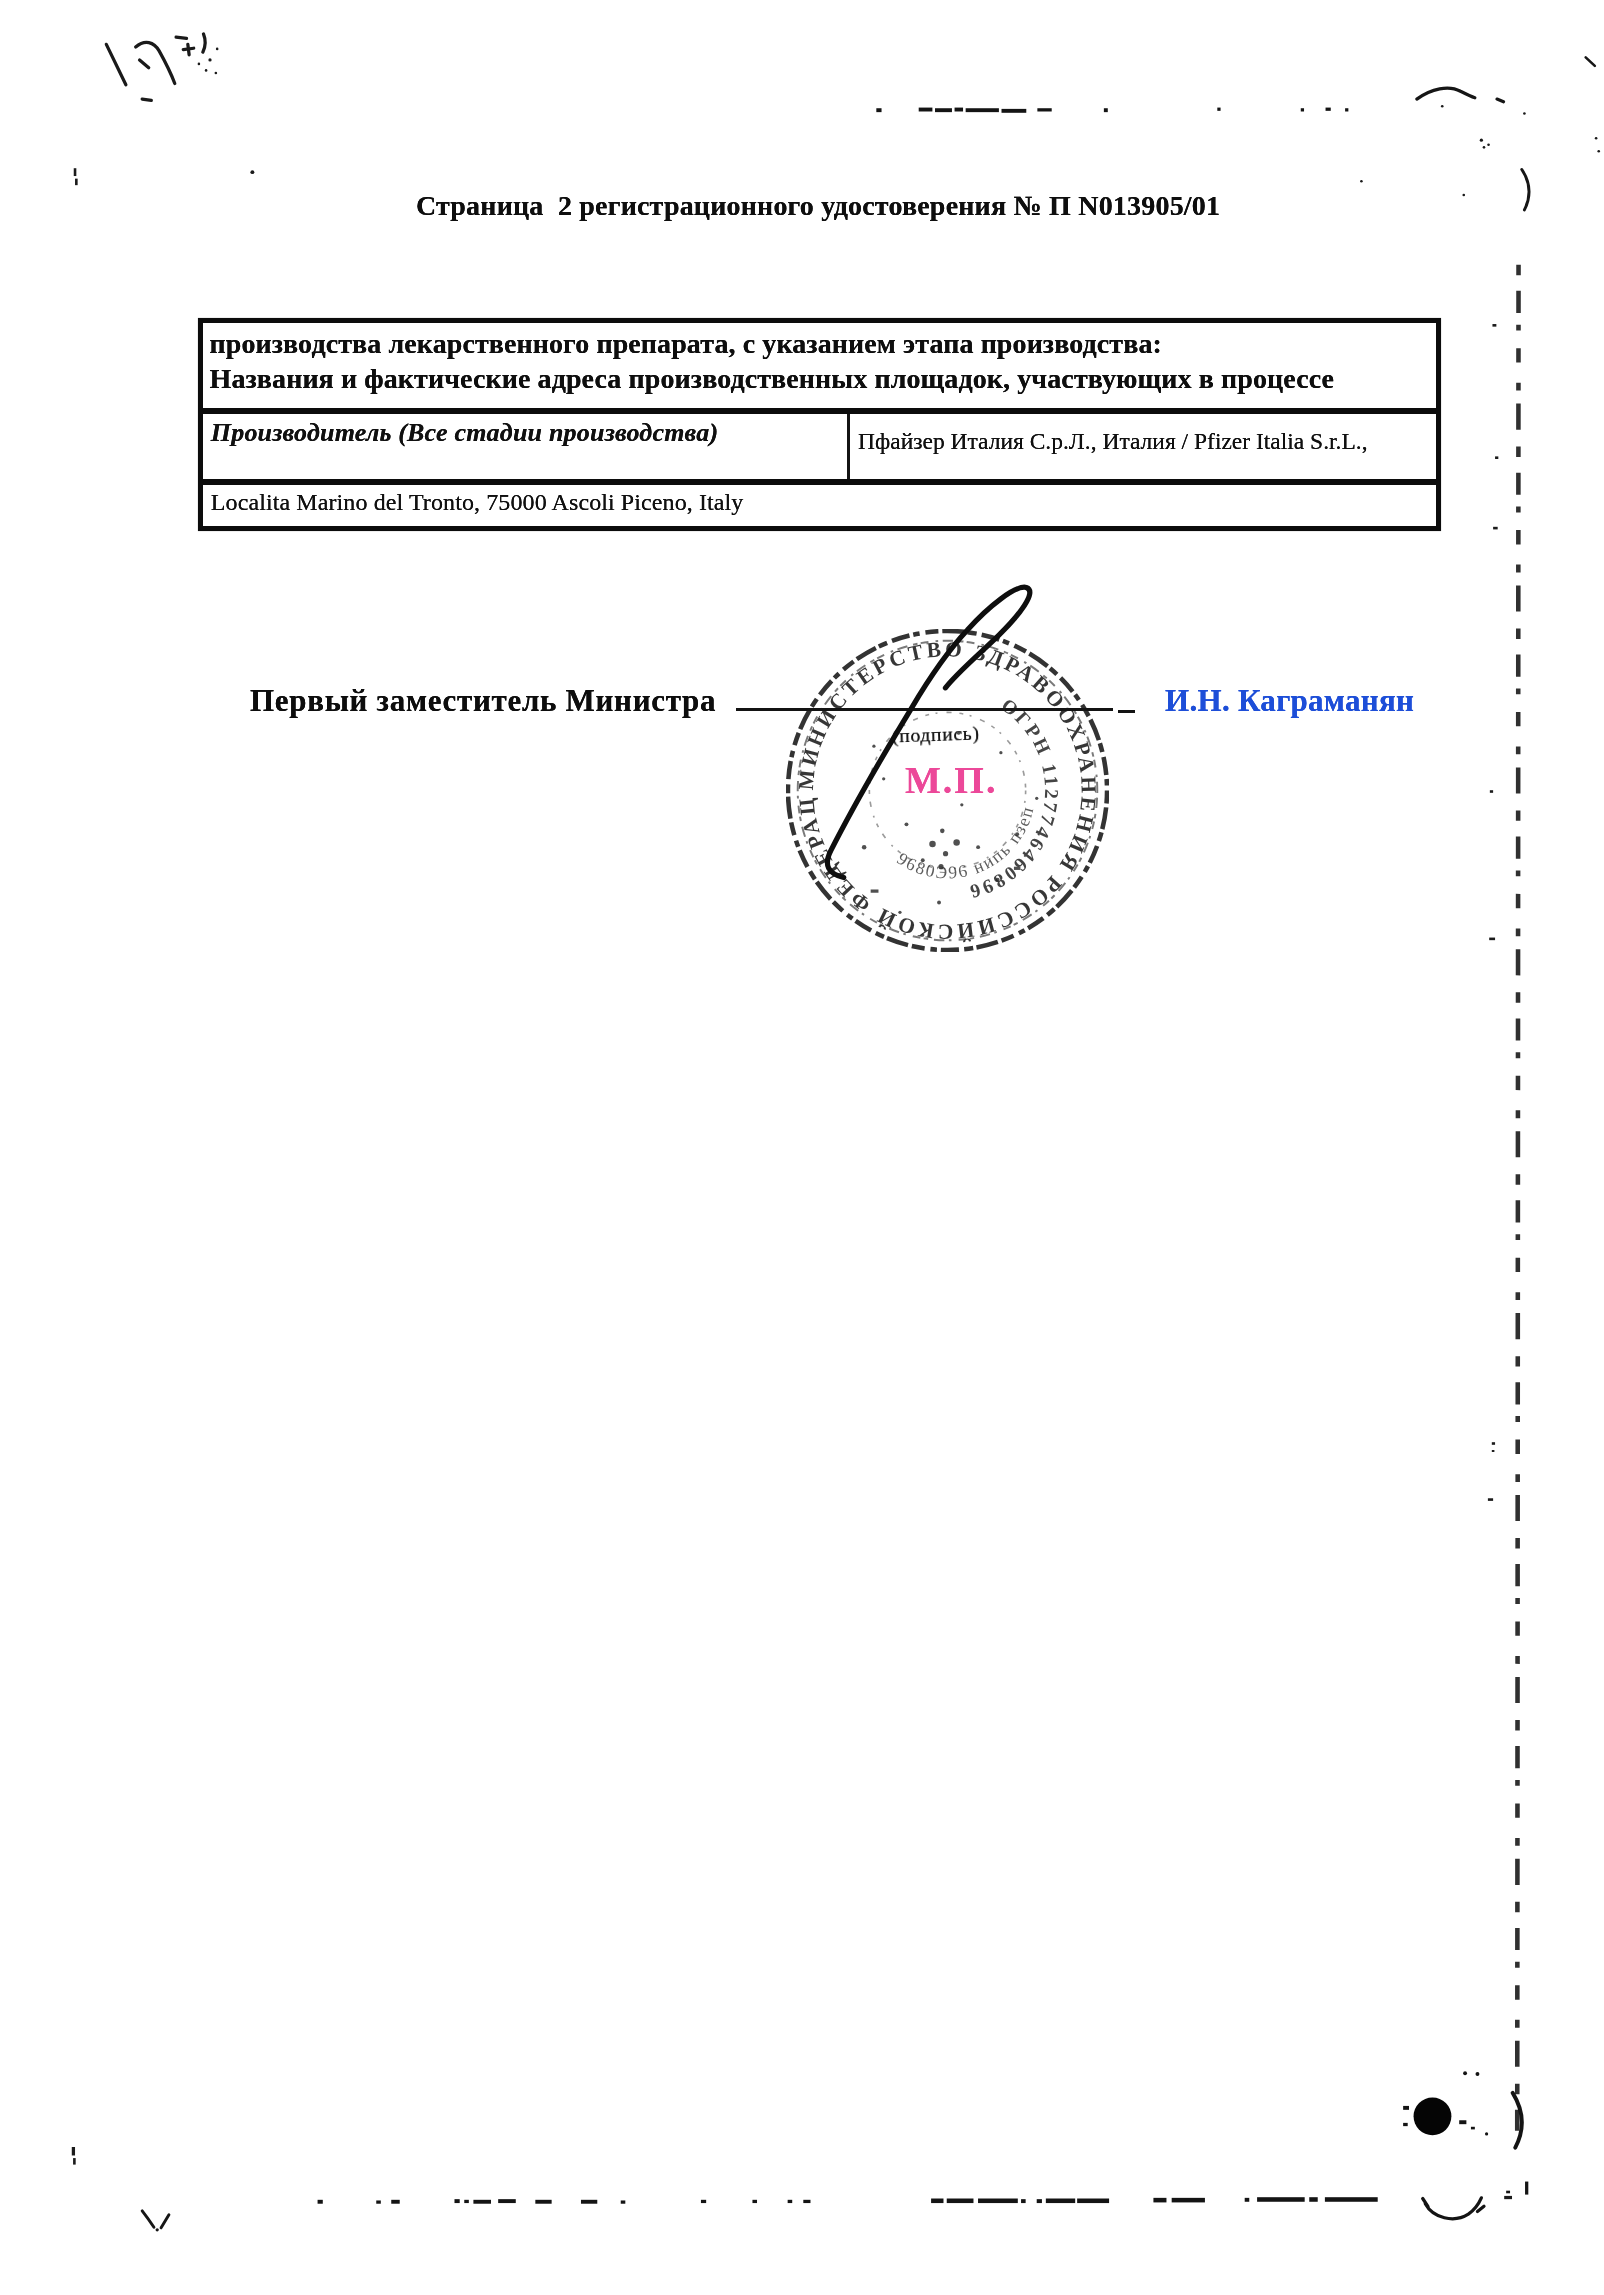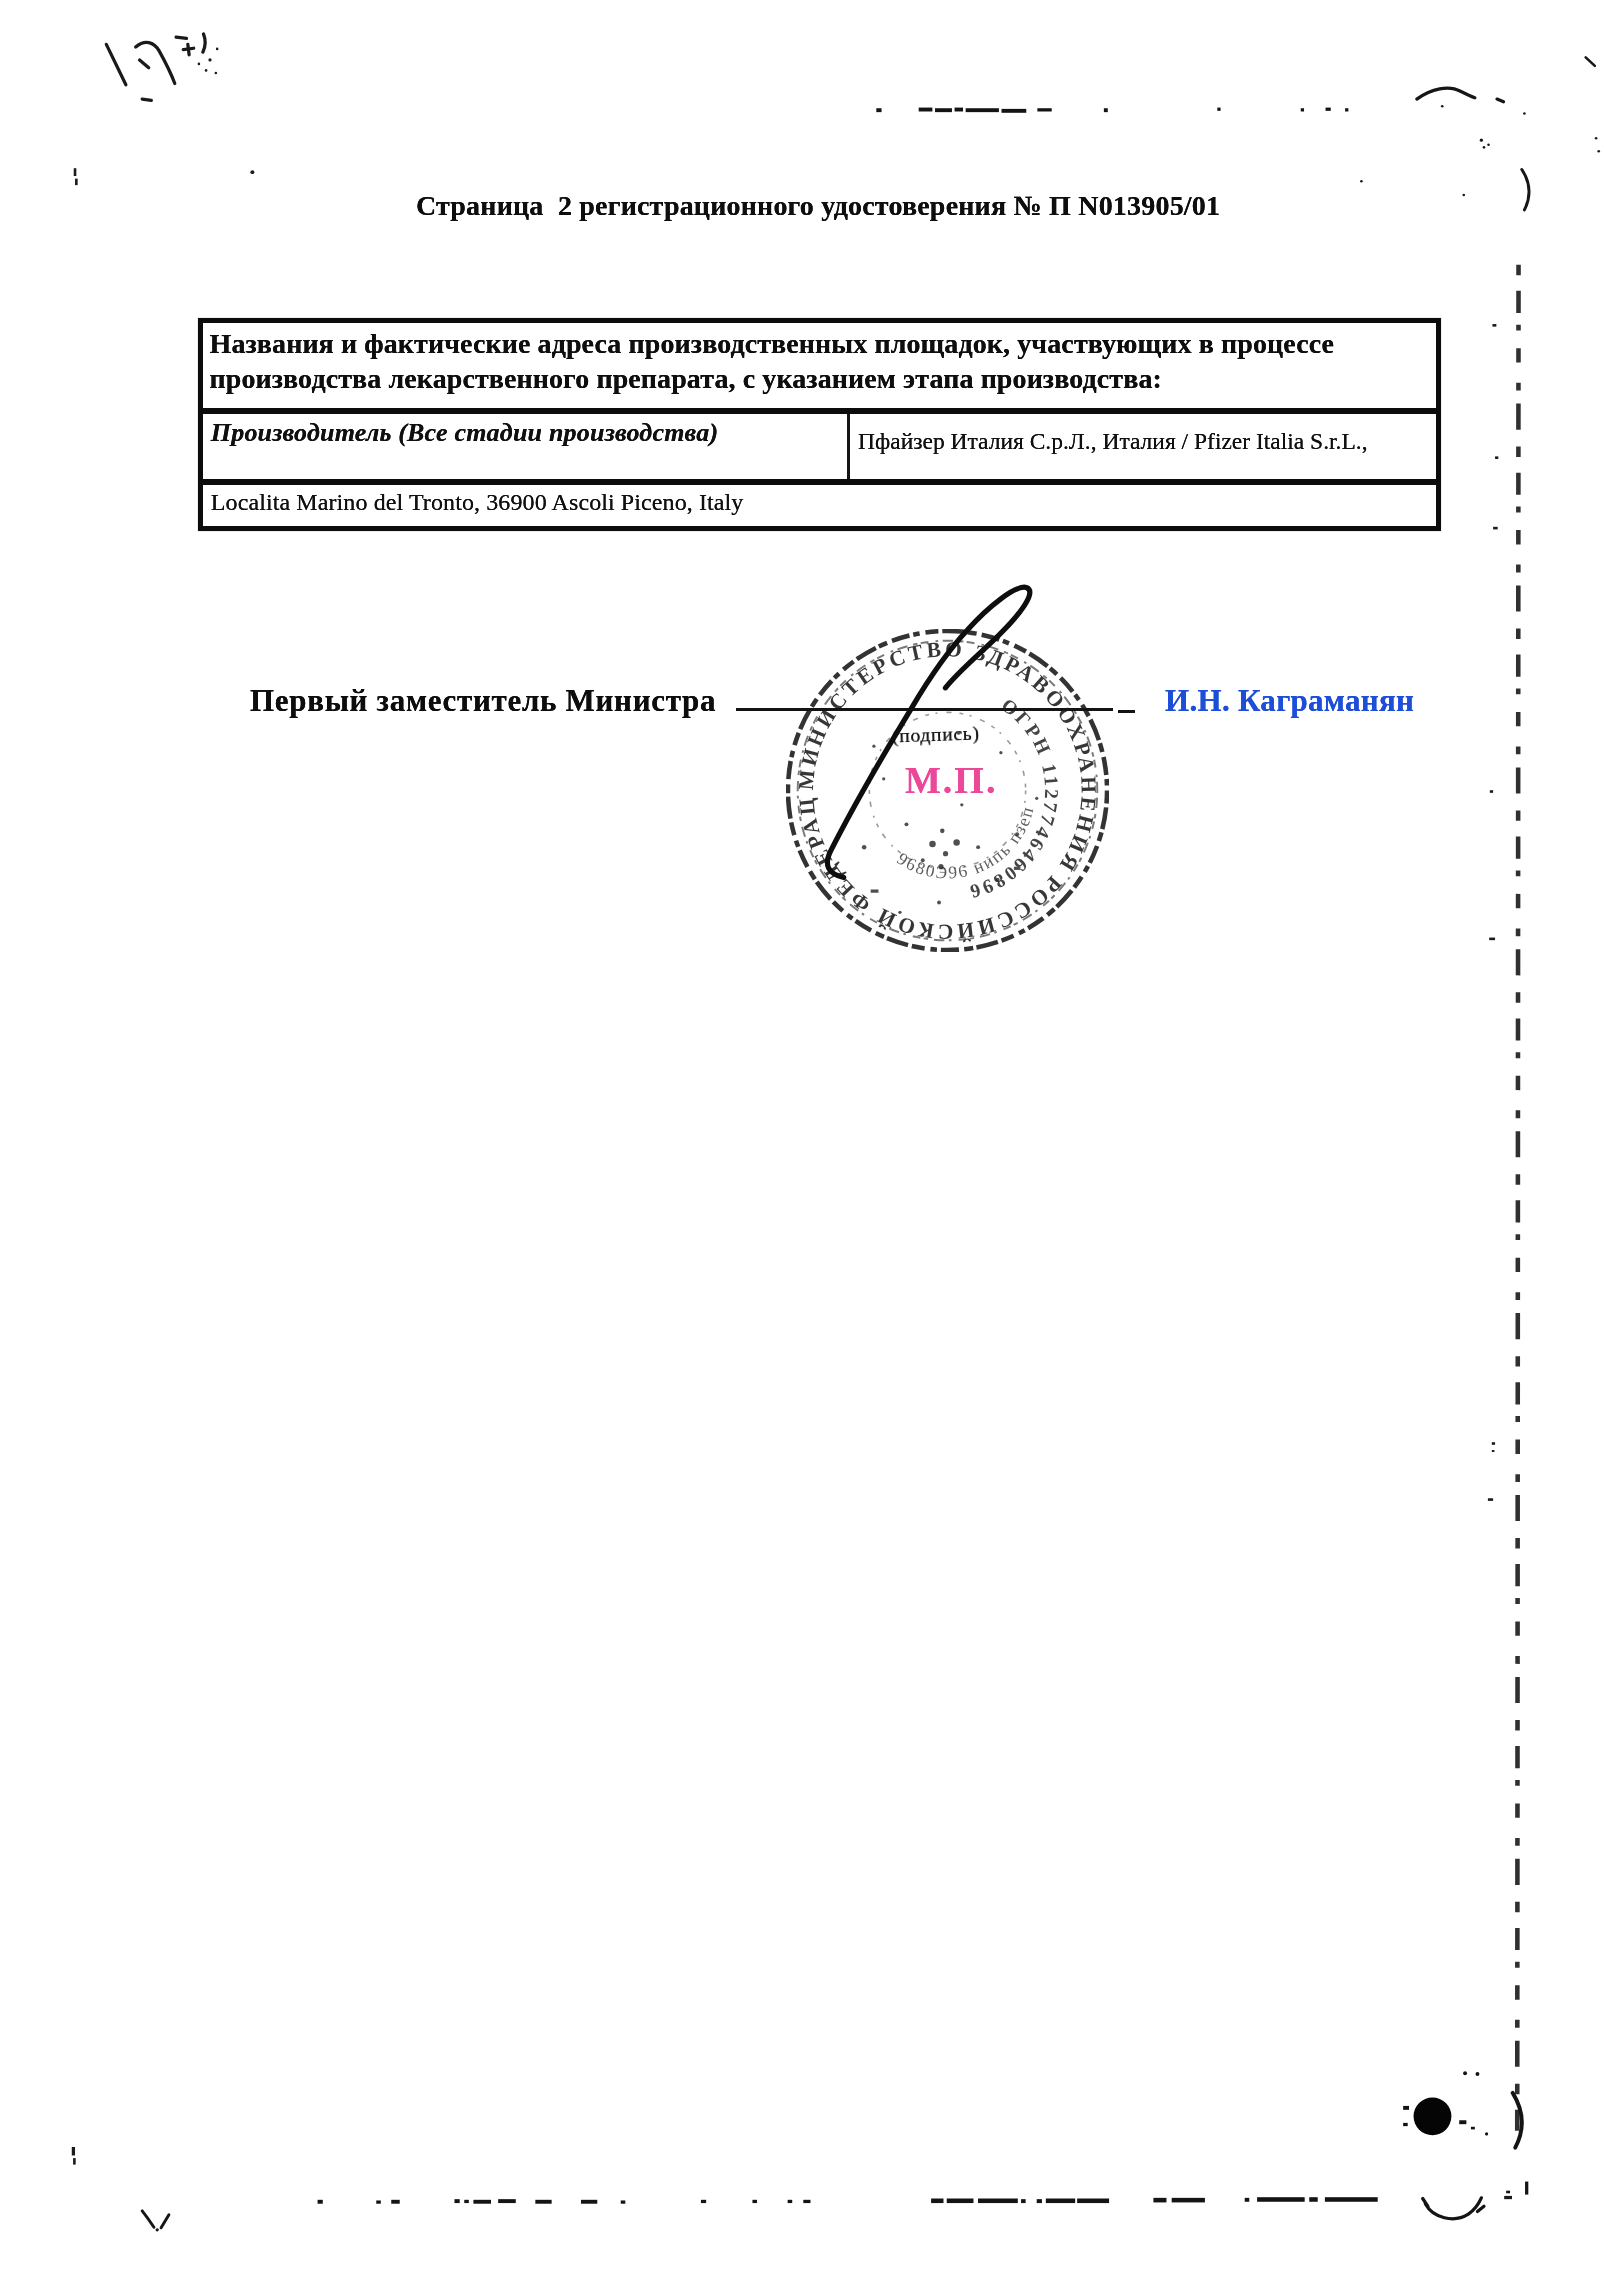--- a/index.html
+++ b/index.html
@@ -44,31 +44,31 @@
 </style>
 </head>
 <body>
 
 <div class="page">
 
   <div class="abs page-header scan nowrap">Страница  2 регистрационного удостоверения № П N013905/01</div>
 
   <div class="abs reg-table">
     <div class="t-header scan">
+      <div class="nowrap">производства лекарственного препарата, с указанием этапа производства:</div>
       <div class="nowrap">Названия и фактические адреса производственных площадок, участвующих в процессе</div>
-      <div class="nowrap">производства лекарственного препарата, с указанием этапа производства:</div>
     </div>
     <div class="hr hr1"></div>
     <div class="vdiv"></div>
     <div class="producer-label scan nowrap">Производитель (Все стадии производства)</div>
     <div class="producer-value scan">
       <div class="nowrap">Пфайзер Италия С.р.Л., Италия / Pfizer Italia S.r.L.,</div>
     </div>
     <div class="hr hr2"></div>
-    <div class="address-cell scan nowrap">Localita Marino del Tronto, 36900 Ascoli Piceno, Italy</div>
+    <div class="address-cell scan nowrap">Localita Marino del Tronto, 75000 Ascoli Piceno, Italy</div>
   </div>
 
   <div class="abs sig-title scan nowrap">Первый заместитель Министра</div>
   <div class="abs sig-line"></div>
   <div class="abs sig-line-dash"></div>
   <div class="abs sig-name scan nowrap">И.Н. Каграманян</div>
   <div class="abs sig-caption scan nowrap">(подпись)</div>
   <div class="abs seal-mp scan nowrap">М.П.</div>
 
   <svg class="abs stamp-svg" width="323" height="323" viewBox="0 0 496 496">

